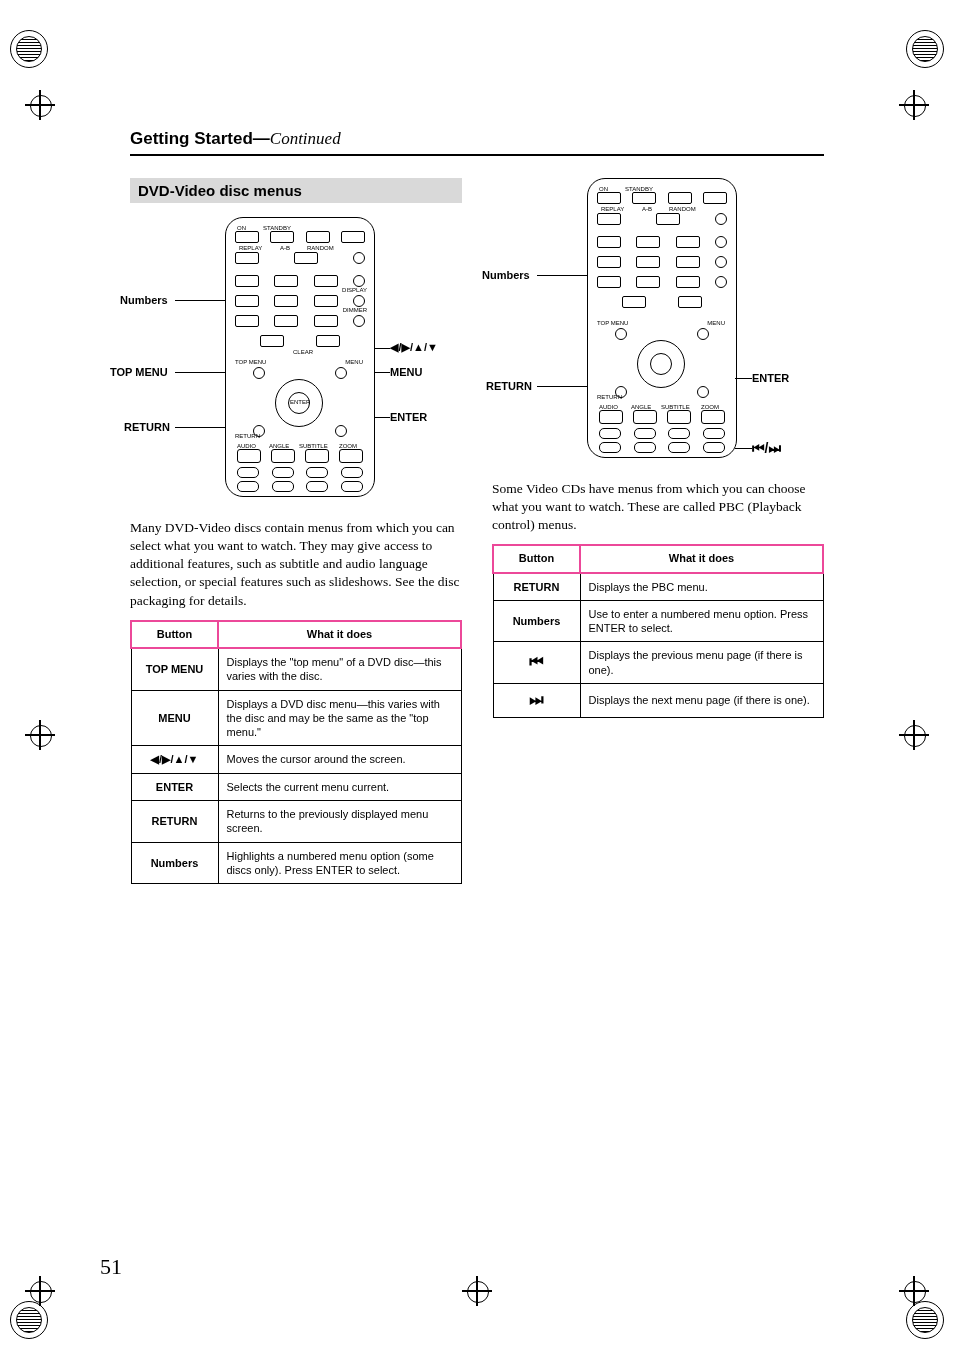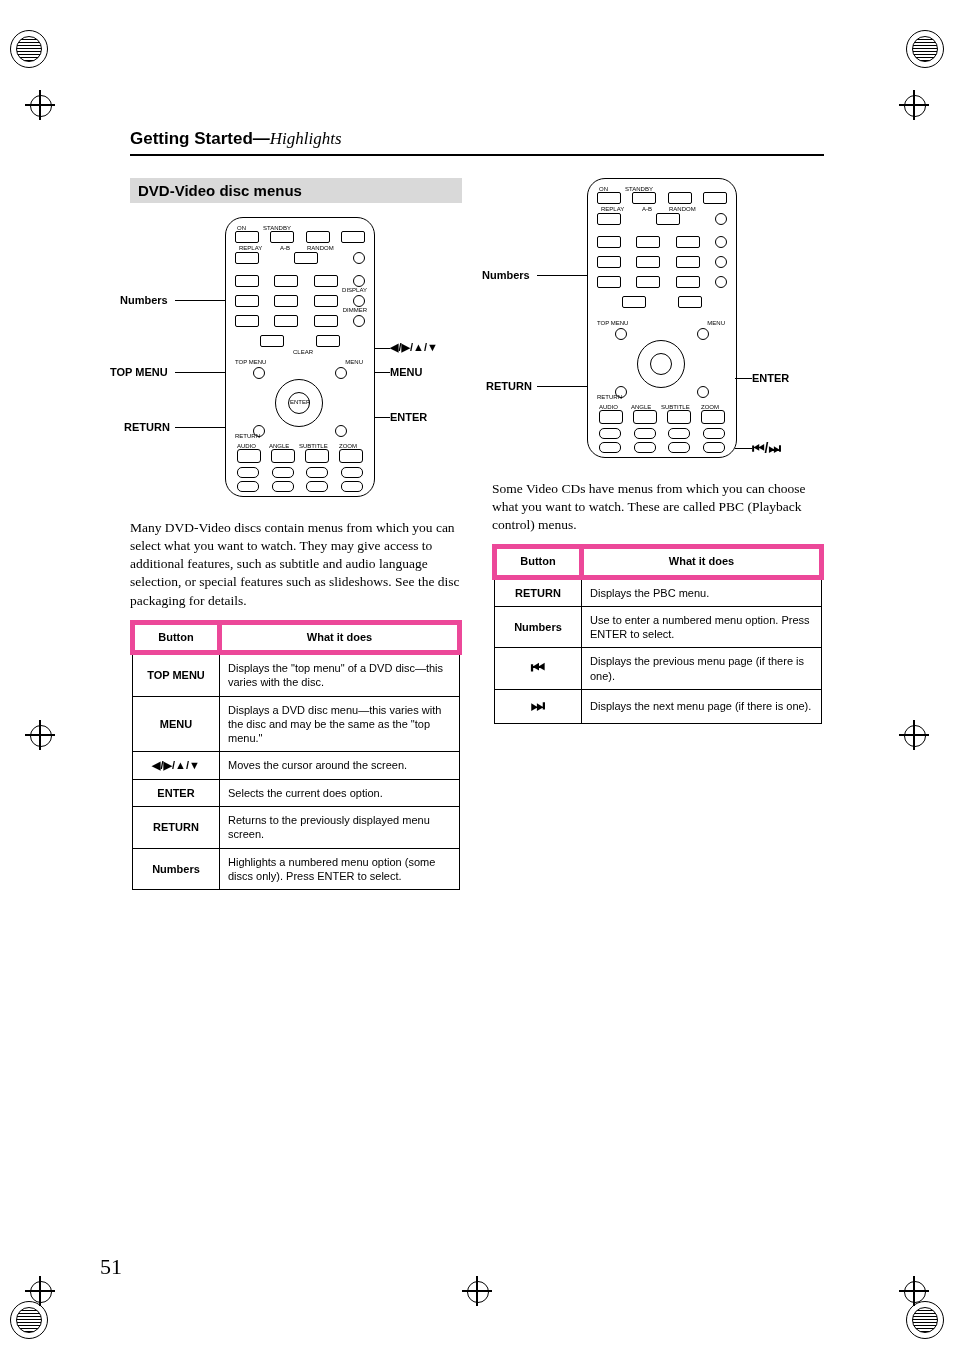--- a/index.html
+++ b/index.html
@@ -25,21 +25,21 @@
   .dpad .t-bl{left:-2px;bottom:0}
   .dpad .t-br{right:-2px;bottom:0}
   .lowrow{position:absolute;left:12px;right:12px;display:flex;justify-content:space-between}
   .lowrow .rbtn{width:22px;height:12px;border:1px solid #000;border-radius:3px}
   .pill{width:20px;height:9px;border:1px solid #000;border-radius:5px}
   .tiny{font:6px/1 Arial;color:#000;position:absolute;white-space:nowrap}
   .callout{position:absolute;font:700 11px/1 Arial,Helvetica,sans-serif;white-space:nowrap}
   .callout-line{position:absolute;border-top:1px solid #000}
   .body-text{font:400 13.5px/1.35 "Times New Roman",serif;margin:0 0 10px}
   table.func{width:100%;border-collapse:collapse;border:1px solid #000;margin-top:8px}
-  table.func th{font:700 11px/1.2 Arial,Helvetica,sans-serif;text-align:center;border:5px solid #ec4899;padding:6px 6px}
+  table.func th{font:700 11px/1.2 Arial,Helvetica,sans-serif;text-align:center;border:2px solid #ec4899;padding:6px 6px}
   table.func td{font:400 11px/1.3 Arial,Helvetica,sans-serif;border:1px solid #000;padding:6px 8px;vertical-align:middle}
   table.func td:first-child{font-weight:700;text-align:center;white-space:nowrap;width:70px}
   .sym{font-family:Arial,Helvetica,sans-serif;font-weight:700}
   .pagenum{position:absolute;left:100px;top:1256px;font:400 22px/1 "Times New Roman",serif}
   
   .cm{position:absolute;width:30px;height:30px}
   .cm::before{content:"";position:absolute;border:1px solid #000;border-radius:50%;left:5px;top:5px;width:20px;height:20px}
   .cm::after{content:"";position:absolute;background:#000;left:14px;top:0;width:2px;height:30px}
   .cm .h{position:absolute;background:#000;left:0;top:14px;width:30px;height:2px}
   .cm-tl{left:25px;top:90px}.cm-tr{right:25px;top:90px}
@@ -89,21 +89,21 @@
 <div class="cm cm-mr">
     <div class="h"></div>
   </div>
 <div class="cm cm-bc">
     <div class="h"></div>
   </div>
 
 <div class="page">
 
   <div class="gs-heading">
-    <span>Getting Started</span><span>—</span><span class="cont">Highlights</span>
+    <span>Getting Started</span><span>—</span><span class="cont">Continued</span>
   </div>
 
   <div class="cols">
 
     <div class="col">
       <div class="section-bar">DVD-Video disc menus</div>
 
       <div class="remote-wrap">
 
         <div class="callout" style="left:-10px;top:78px">Numbers</div>
@@ -223,21 +223,21 @@
         <tr>
               <td>MENU</td>
               <td>Displays a DVD disc menu—this varies with the disc and may be the same as the "top menu."</td>
             </tr>
         <tr>
               <td class="sym">◀/▶/▲/▼</td>
               <td>Moves the cursor around the screen.</td>
             </tr>
         <tr>
               <td>ENTER</td>
-              <td>Selects the current does option.</td>
+              <td>Selects the current menu current.</td>
             </tr>
         <tr>
               <td>RETURN</td>
               <td>Returns to the previously displayed menu screen.</td>
             </tr>
         <tr>
               <td>Numbers</td>
               <td>Highlights a numbered menu option (some discs only). Press ENTER to select.</td>
             </tr>
       </tbody>

